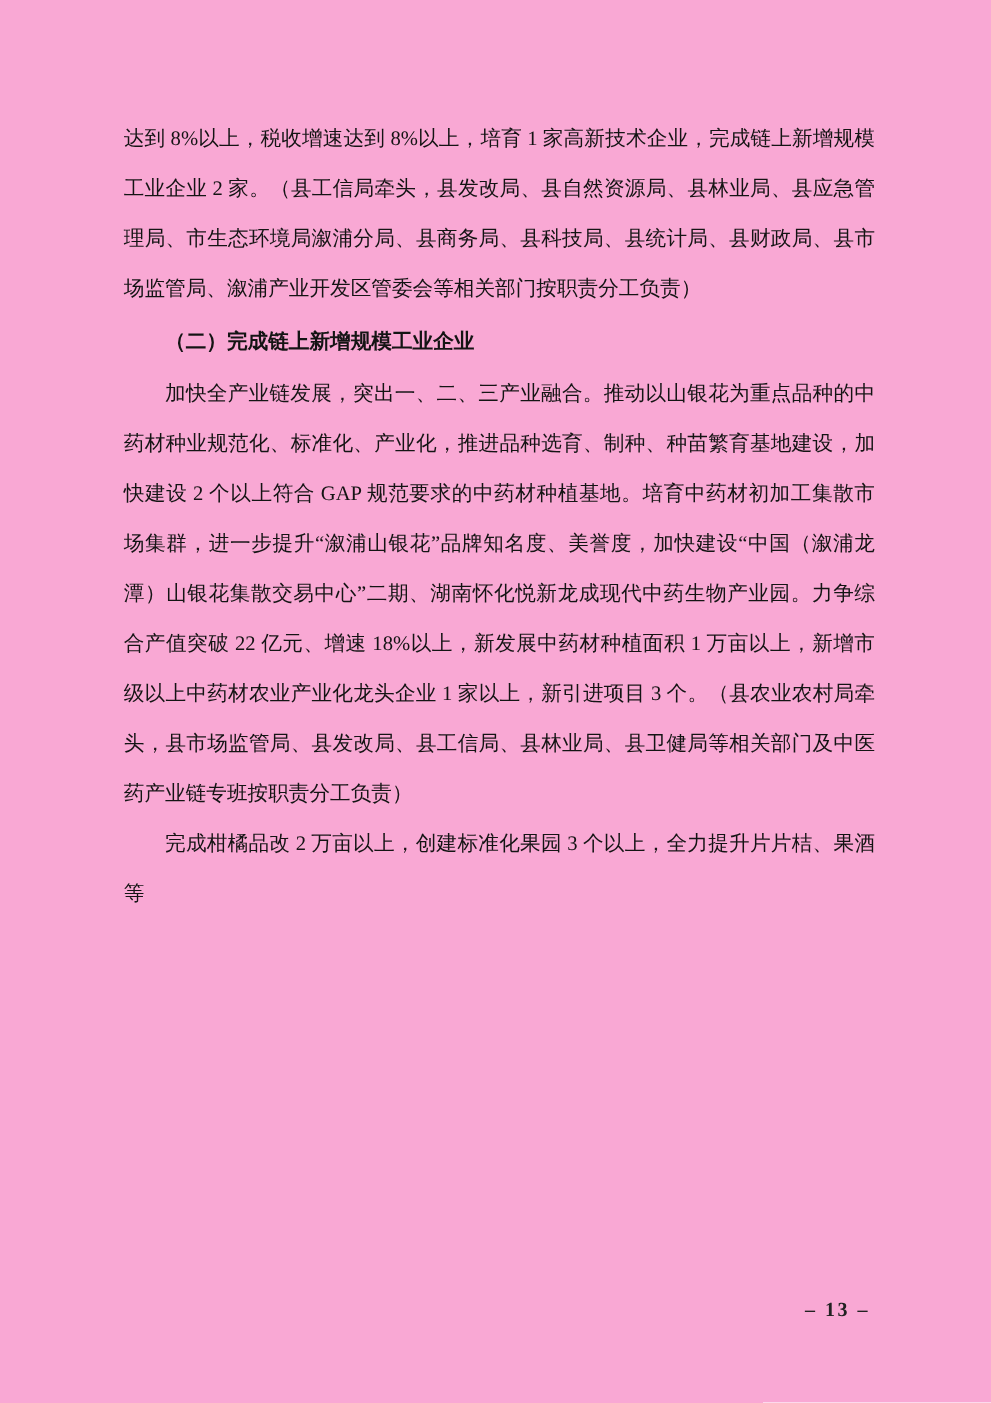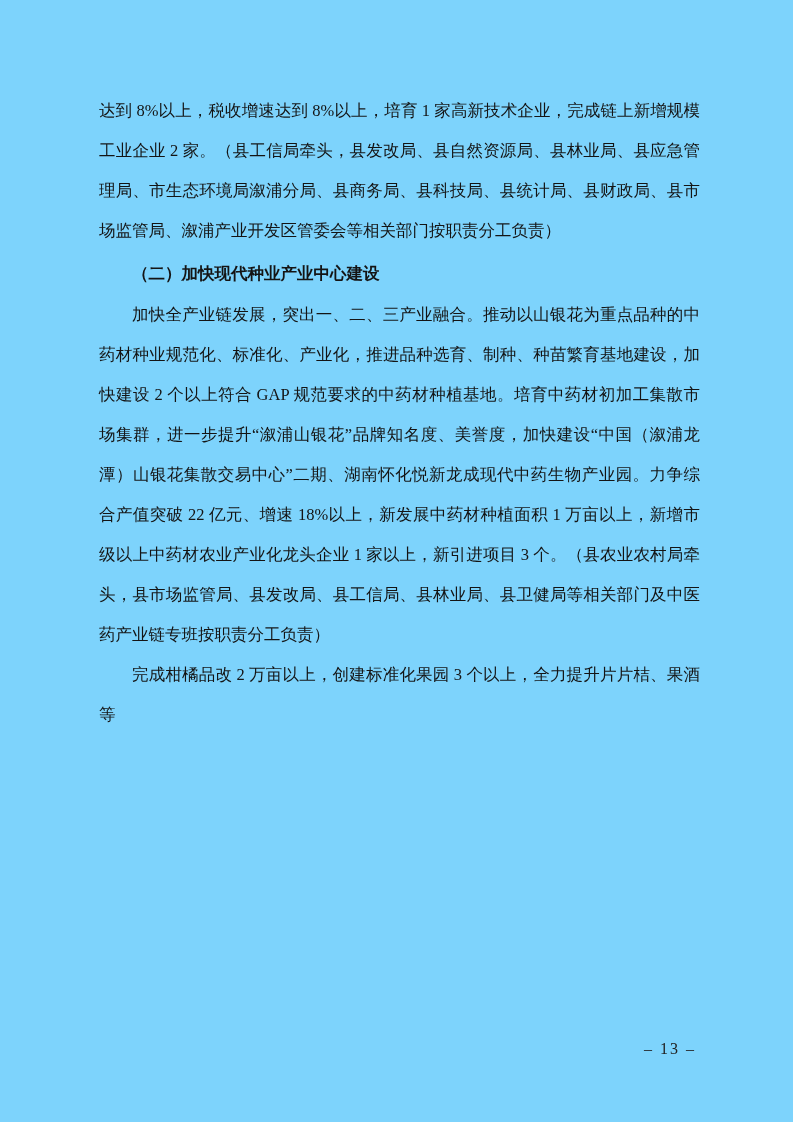--- a/index.html
+++ b/index.html
@@ -4,21 +4,21 @@
 <style>
   html, body {
     margin: 0;
     padding: 0;
     background: #ffffff;
   }
   .page {
     position: relative;
     width: 793px;
     height: 1122px;
-    background: #7dd3fc;
+    background: #f9a8d4;
     overflow: hidden;
     font-family: "Liberation Serif", "DejaVu Serif", serif;
     color: #141414;
   }
   .content {
     position: absolute;
     left: 99px;
     top: 91px;
     width: 601px;
   }
@@ -45,27 +45,28 @@
     position: absolute;
     left: 630px;
     top: 1038px;
     width: 80px;
     font-size: 16px;
     line-height: 22px;
     text-align: center;
     letter-spacing: 2px;
     color: #222222;
     font-family: "Liberation Serif", "DejaVu Serif", serif;
+    font-weight: bold;
   }
 </style>
 </head>
 <body>
 
 <div class="page">
   <div class="content">
     <p class="para">达到 8%以上，税收增速达到 8%以上，培育 1 家高新技术企业，完成链上新增规模工业企业 2 家。（县工信局牵头，县发改局、县自然资源局、县林业局、县应急管理局、市生态环境局溆浦分局、县商务局、县科技局、县统计局、县财政局、县市场监管局、溆浦产业开发区管委会等相关部门按职责分工负责）</p>
-    <p class="heading">（二）加快现代种业产业中心建设</p>
+    <p class="heading">（二）完成链上新增规模工业企业</p>
     <p class="para indent">加快全产业链发展，突出一、二、三产业融合。推动以山银花为重点品种的中药材种业规范化、标准化、产业化，推进品种选育、制种、种苗繁育基地建设，加快建设 2 个以上符合 GAP 规范要求的中药材种植基地。培育中药材初加工集散市场集群，进一步提升“溆浦山银花”品牌知名度、美誉度，加快建设“中国（溆浦龙潭）山银花集散交易中心”二期、湖南怀化悦新龙成现代中药生物产业园。力争综合产值突破 22 亿元、增速 18%以上，新发展中药材种植面积 1 万亩以上，新增市级以上中药材农业产业化龙头企业 1 家以上，新引进项目 3 个。（县农业农村局牵头，县市场监管局、县发改局、县工信局、县林业局、县卫健局等相关部门及中医药产业链专班按职责分工负责）</p>
     <p class="para indent">完成柑橘品改 2 万亩以上，创建标准化果园 3 个以上，全力提升片片桔、果酒等</p>
   </div>
 
   <div class="page-number">– 13 –</div>
 </div>
 
 </body></html>

